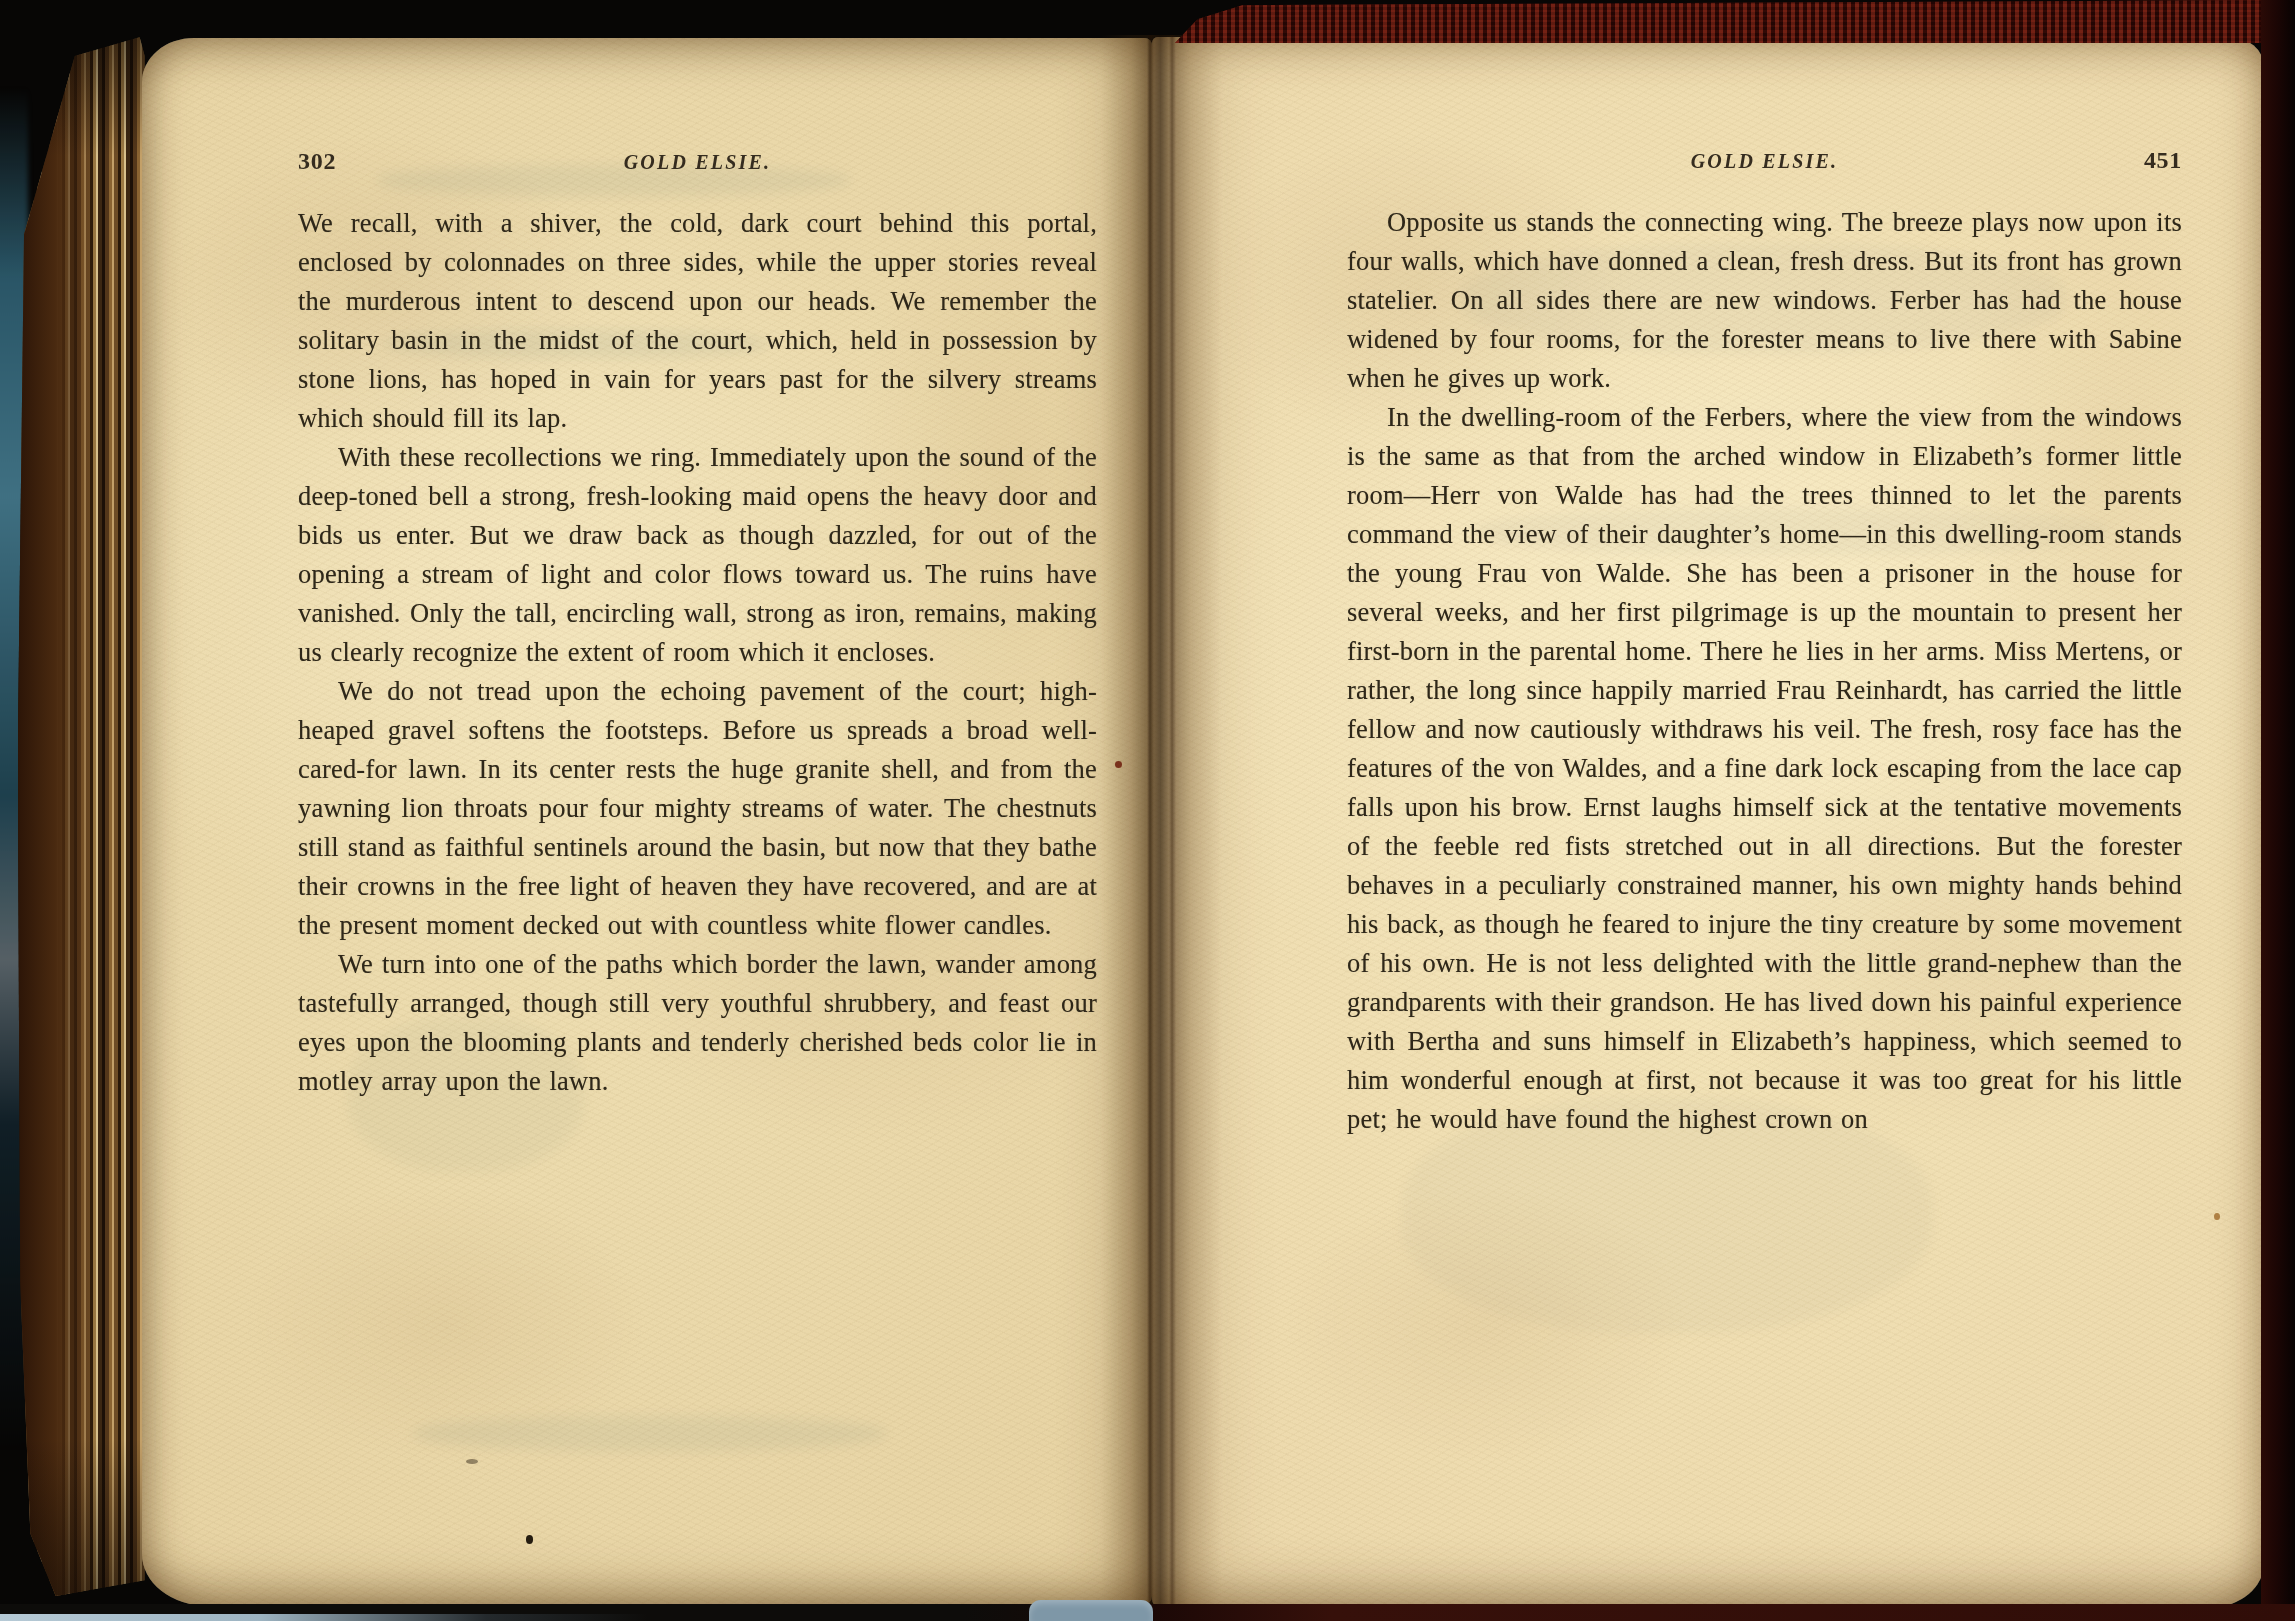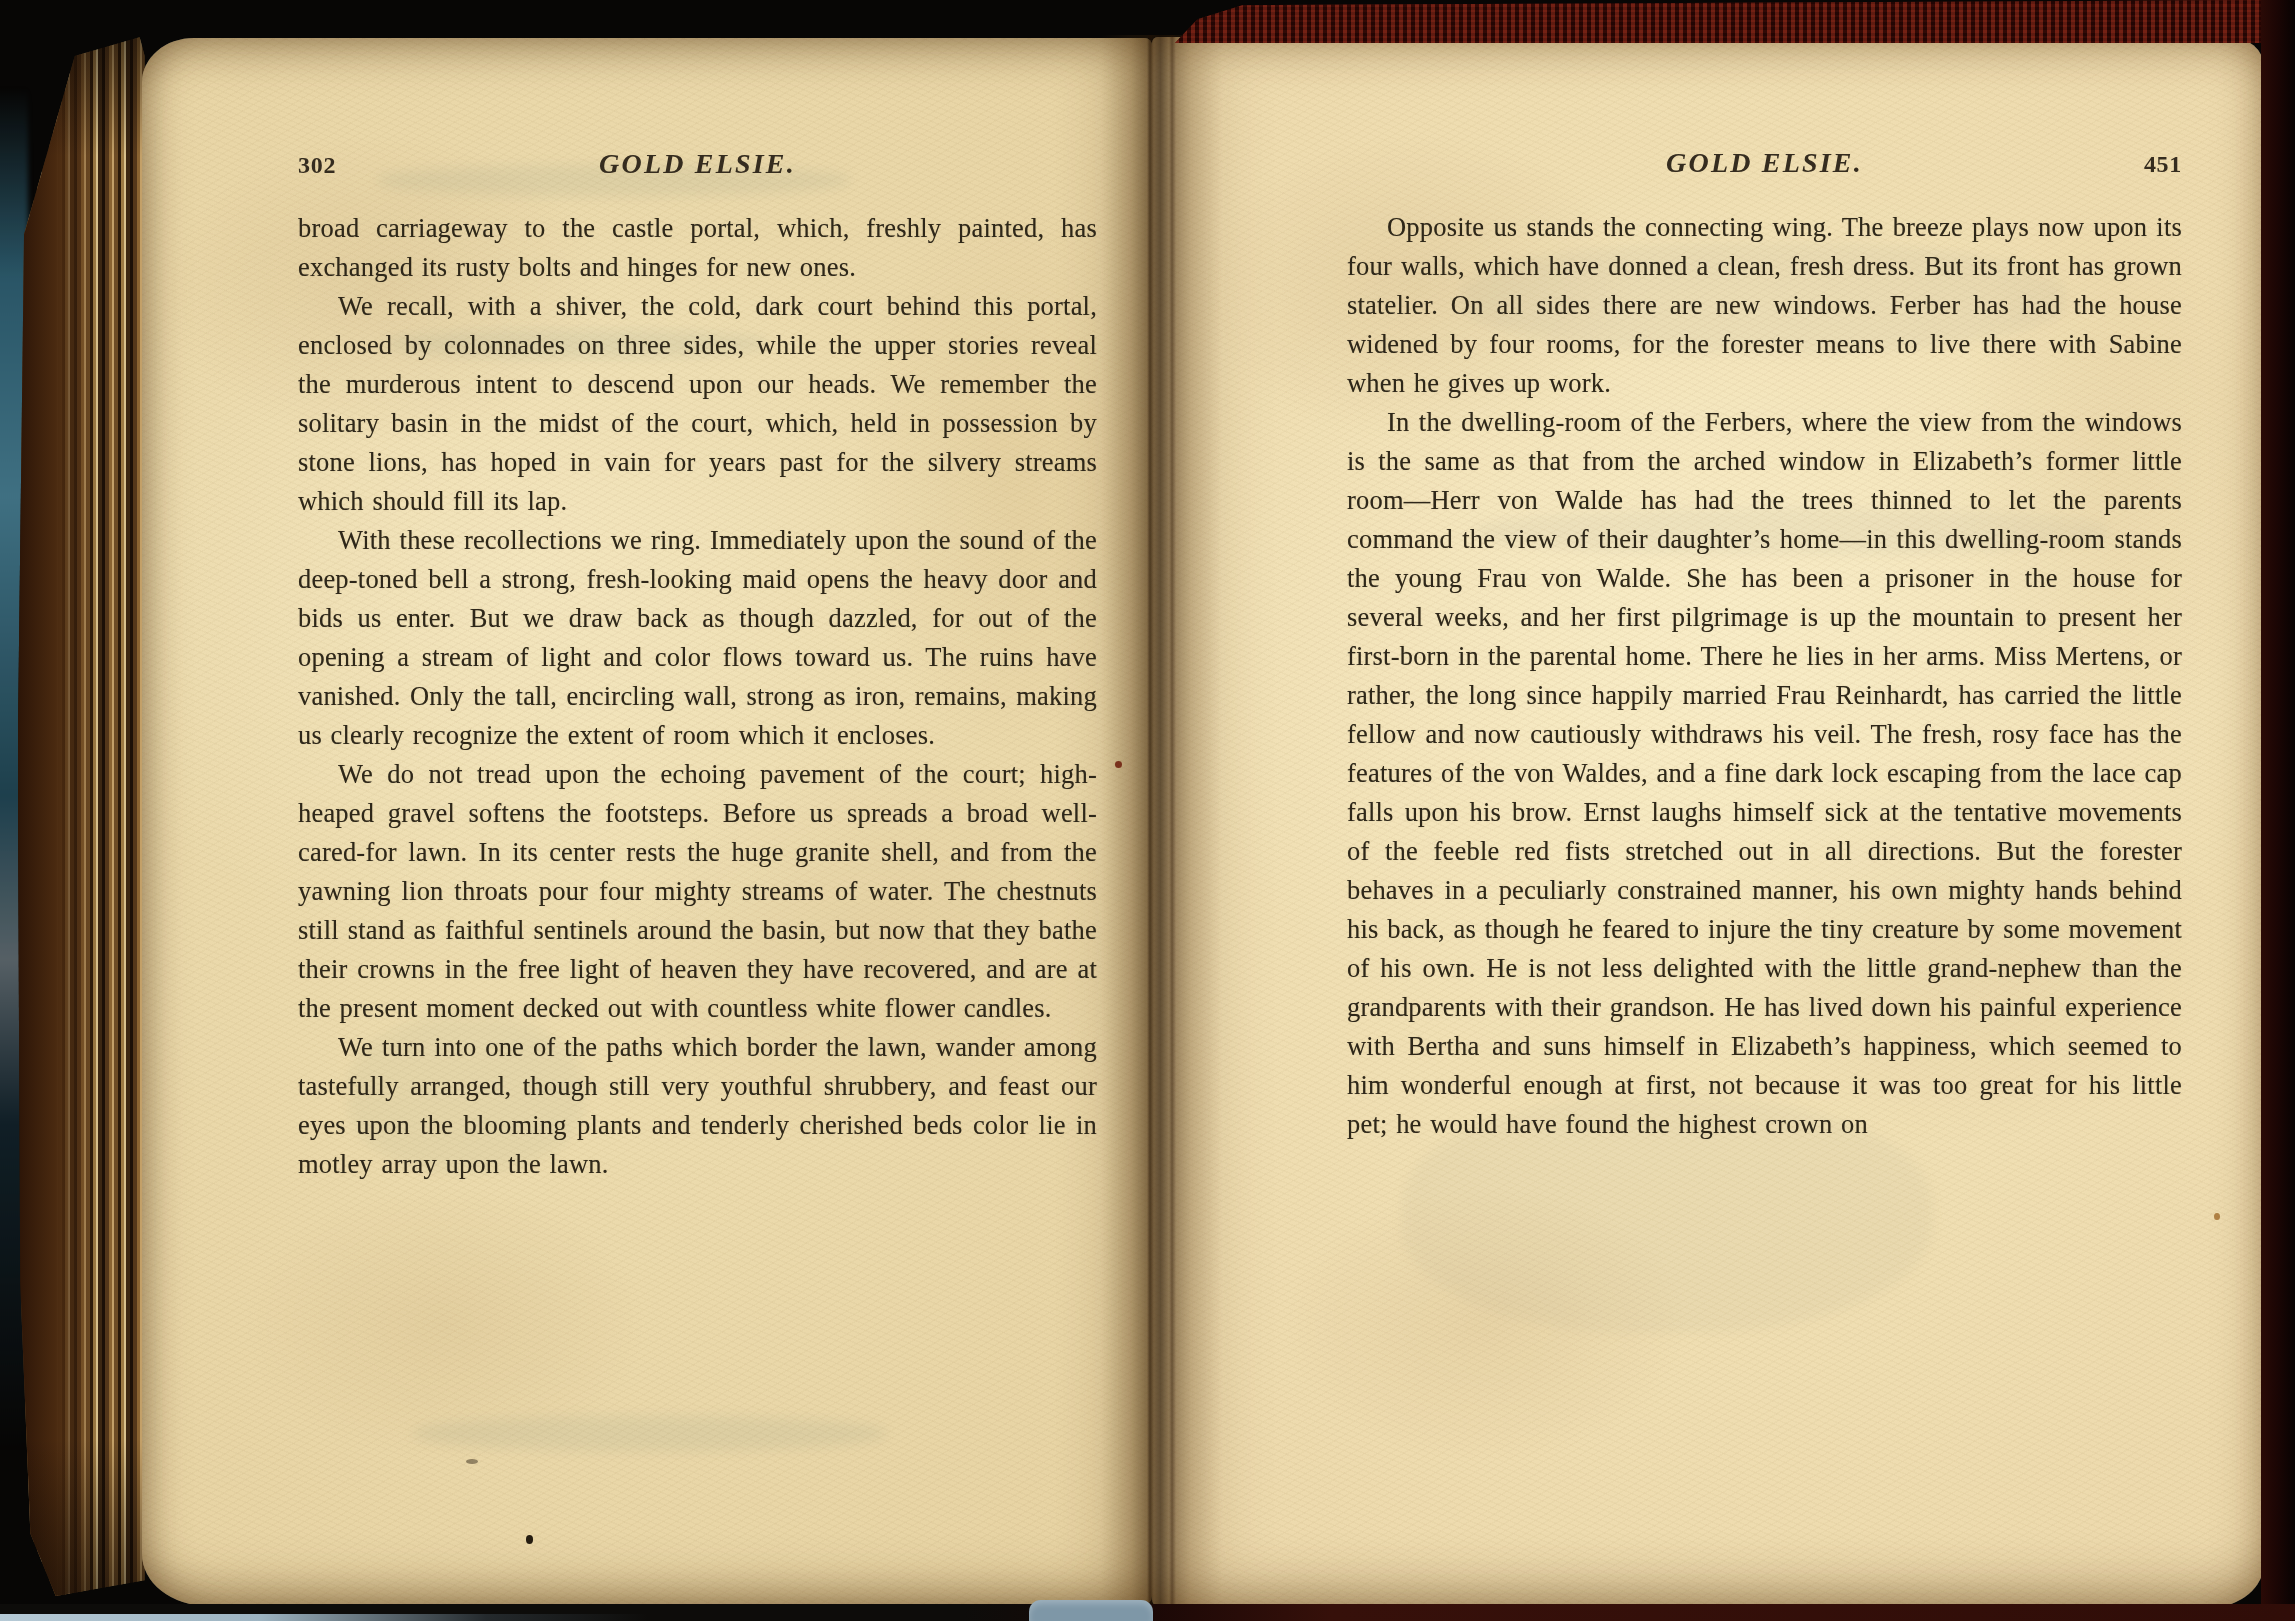--- a/index.html
+++ b/index.html
@@ -73,21 +73,21 @@
       repeating-linear-gradient(23deg, rgba(125,92,42,.035) 0 1.5px, transparent 1.5px 5.2px),
       repeating-linear-gradient(-31deg, rgba(125,92,42,.03) 0 1.5px, transparent 1.5px 6.6px);
   }
   .page-inner{position:relative;height:100%;box-sizing:border-box;z-index:2;}
   .page-left  .page-inner{padding:110px 55px 0 156px;}
   .page-right .page-inner{padding:110px 82px 0 195px;}
 
   .page-header{display:flex;align-items:baseline;margin-bottom:29.4px;color:#352c1f;}
   .page-num{width:110px;font-size:24px;font-weight:bold;letter-spacing:0.7px;}
   .page-num.right{text-align:right;}
-  .running-head{flex:1;text-align:center;font-size:28px;font-weight:bold;font-style:italic;letter-spacing:2.2px;}
+  .running-head{flex:1;text-align:center;font-size:20px;font-weight:bold;font-style:italic;letter-spacing:2.2px;}
   .header-spacer{width:110px;}
 
   .page-text{
     font-size:26.5px;line-height:39px;color:#2e2719;
     text-align:justify;letter-spacing:0.2px;word-spacing:1.8px;
     text-shadow:0 0 0.7px rgba(46,39,25,.35);
   }
   .page-text p{margin:0;text-indent:40px;}
   .page-left .page-text p:first-child{text-indent:0;}
 
@@ -147,21 +147,20 @@
     <div class="fleck" style="left:384px;top:1497px;width:7.4px;height:8.8px;background:#241c10;"></div>
     <div class="fleck" style="left:324px;top:1421px;width:11.8px;height:5.2px;background:rgba(60,48,30,.5);"></div>
     <div class="fleck" style="left:973px;top:723px;width:7.4px;height:7.4px;background:#7c2f1c;"></div>
     <div class="page-inner">
       <div class="page-header">
         <span class="page-num">302</span>
         <span class="running-head">GOLD ELSIE.</span>
         <span class="header-spacer"></span>
       </div>
       <div class="page-text">
-        <p>broad carriageway to the castle portal, which, freshly painted, has exchanged its rusty bolts and hinges for new ones.</p>
         <p>We recall, with a shiver, the cold, dark court behind this portal, enclosed by colonnades on three sides, while the upper stories reveal the murderous intent to descend upon our heads. We remember the solitary basin in the midst of the court, which, held in possession by stone lions, has hoped in vain for years past for the silvery streams which should fill its lap.</p>
         <p>With these recollections we ring. Immediately upon the sound of the deep-toned bell a strong, fresh-looking maid opens the heavy door and bids us enter. But we draw back as though dazzled, for out of the opening a stream of light and color flows toward us. The ruins have vanished. Only the tall, encircling wall, strong as iron, remains, making us clearly recognize the extent of room which it encloses.</p>
         <p>We do not tread upon the echoing pavement of the court; high-heaped gravel softens the footsteps. Before us spreads a broad well-cared-for lawn. In its center rests the huge granite shell, and from the yawning lion throats pour four mighty streams of water. The chestnuts still stand as faithful sentinels around the basin, but now that they bathe their crowns in the free light of heaven they have recovered, and are at the present moment decked out with countless white flower candles.</p>
         <p>We turn into one of the paths which border the lawn, wander among tastefully arranged, though still very youthful shrubbery, and feast our eyes upon the blooming plants and tenderly cherished beds color lie in motley array upon the lawn.</p>
       </div>
     </div>
   </div>
 
   <div class="page page-right">
     <div class="smudge" style="left:309px;top:206px;width:604px;height:110px;background:rgba(140,145,125,.08);"></div>

